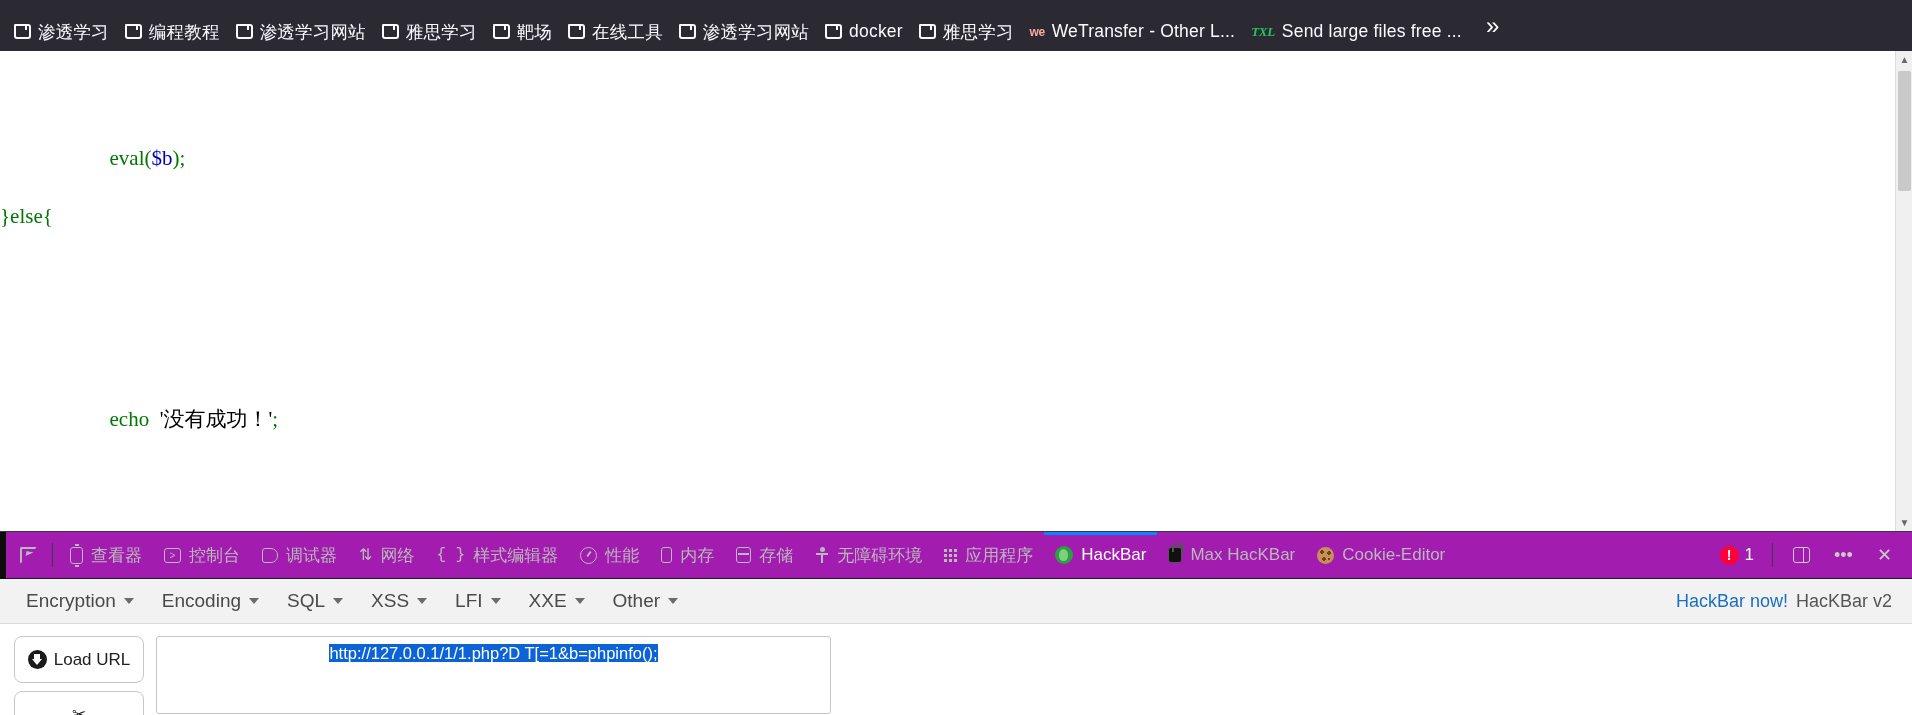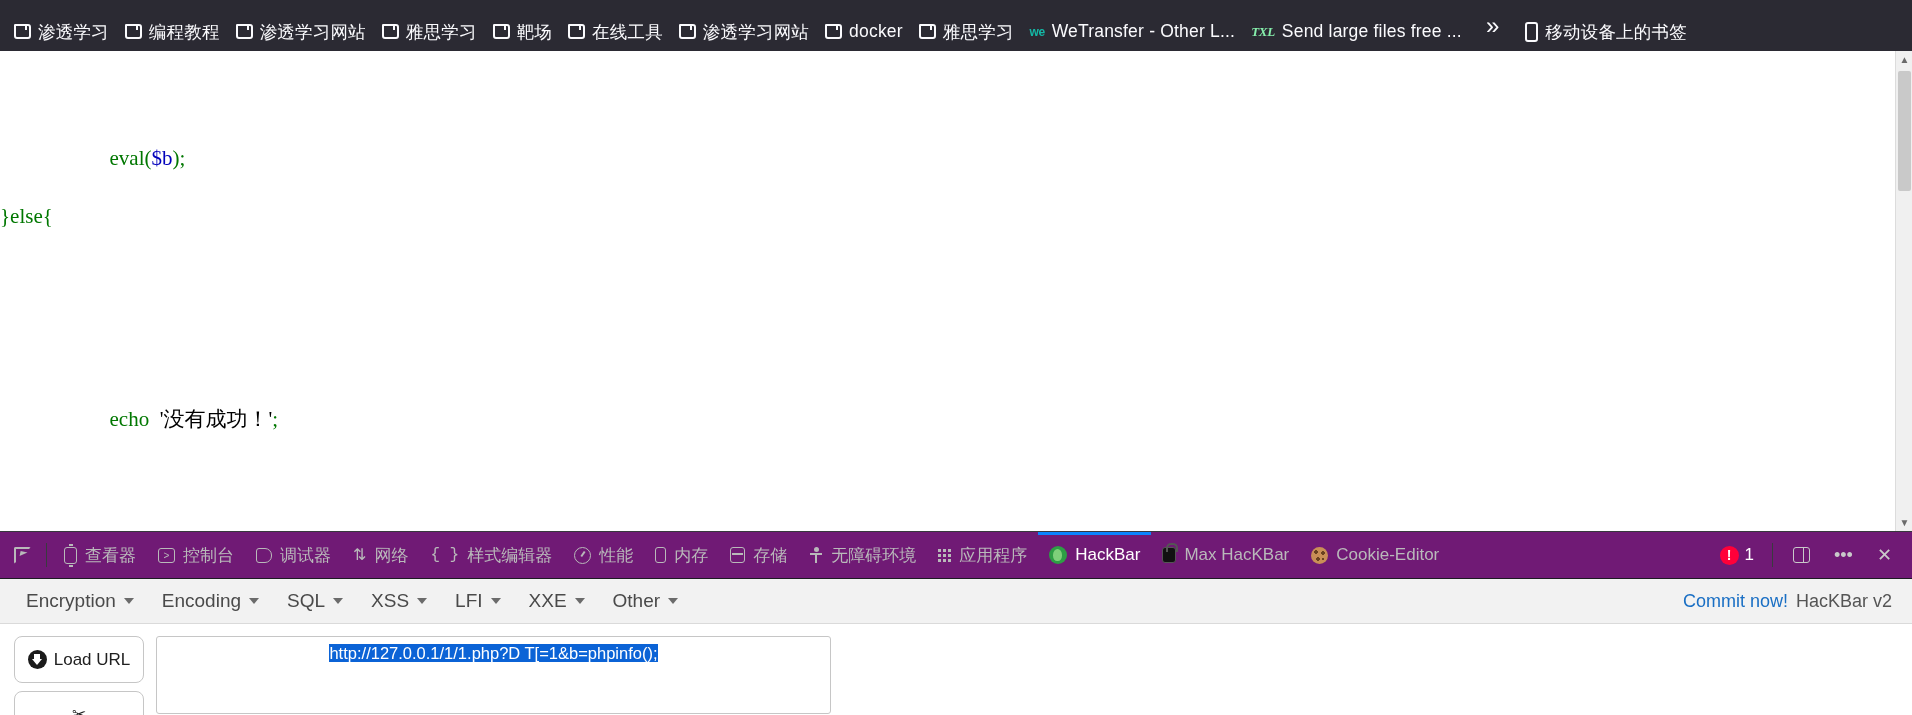--- a/index.html
+++ b/index.html
@@ -45,26 +45,26 @@
   .folder-ico::before {
     content:"";
     position:absolute; top:-2px; left:-2px;
     width: 9px; height: 4px;
     border: 2px solid #fbfbfe;
     border-bottom: none;
     border-radius: 2px 2px 0 0;
     background:#2b2a33;
   }
   .we-ico {
-    font-size: 12px; font-weight: bold; color:#14b8a6;
+    font-size: 12px; font-weight: bold; color:#fca5a5;
     font-family: "Liberation Sans", sans-serif;
     letter-spacing:-0.5px;
   }
   .txl-ico {
-    font-size: 13px; font-weight: bold; color:#86efac;
+    font-size: 13px; font-weight: bold; color:#22c55e;
     font-style: italic;
     font-family: "Liberation Serif", serif;
     letter-spacing:-0.3px;
   }
   .phone-ico {
     width: 13px; height: 20px;
     border: 2.5px solid #fbfbfe;
     border-radius: 3px;
     flex:0 0 auto;
   }
@@ -121,25 +121,26 @@
     position: absolute;
     top: 531px; left: 0;
     width: 1912px; height: 184px;
     background: #0c0c0d;
     border-top: 1px solid #38383d;
   }
   #dt-toolbar {
     height: 47px;
     display:flex;
     align-items:center;
-    background:#701a75;
+    background:#a21caf;
     color:#b9b9ba;
     font-size:17px;
     white-space:nowrap;
     border-bottom: 1px solid #1c1b22;
+    margin-left: 6px;
   }
   #dt-picker {
     width:44px; display:flex; align-items:center; justify-content:center;
   }
   .picker-glyph {
     width:17px;height:17px;border:2px solid #b9b9ba;border-radius:2px;
     position:relative;
     border-right-color:transparent; border-bottom-color:transparent;
   }
   .picker-glyph::after{
@@ -340,24 +341,20 @@
     <span class="we-ico">we</span>
     <span class="bm-label">WeTransfer - Other L...</span>
   </div>
   <div class="bm">
     <span class="txl-ico">TXL</span>
     <span class="bm-label">Send large files free ...</span>
   </div>
 
   <div id="bm-overflow">»</div>
 
-  <div class="bm" id="bm-mobile">
-    <span class="phone-ico"></span>
-    <span class="bm-label">移动设备上的书签</span>
-  </div>
 </div>
 
 <div id="page-content">
 
   <div id="code-block">
     <div class="row">
       <span style="display:inline-block;width:78px"></span><span class="kw">eval</span><span class="plain">(</span><span class="var">$b</span><span class="plain">)</span><span class="plain">;</span>
     </div>
     <div class="row"><span class="kw">}else{</span></div>
     <div class="row">&nbsp;</div>
@@ -511,21 +508,21 @@
       <div class="hb-menu">
         <span>XXE</span>
         <span class="caret"></span>
       </div>
       <div class="hb-menu">
         <span>Other</span>
         <span class="caret"></span>
       </div>
 
       <div id="hb-commit">
-        <span id="hb-commit-link">Commit now!</span>
+        <span id="hb-commit-link">HackBar now!</span>
         <span>HacKBar v2</span>
       </div>
     </div>
 
     <div id="hb-body">
       <div id="hb-buttons">
         <div class="hb-btn">
           <span class="dl-ico"></span>
           <span>Load URL</span>
         </div>

